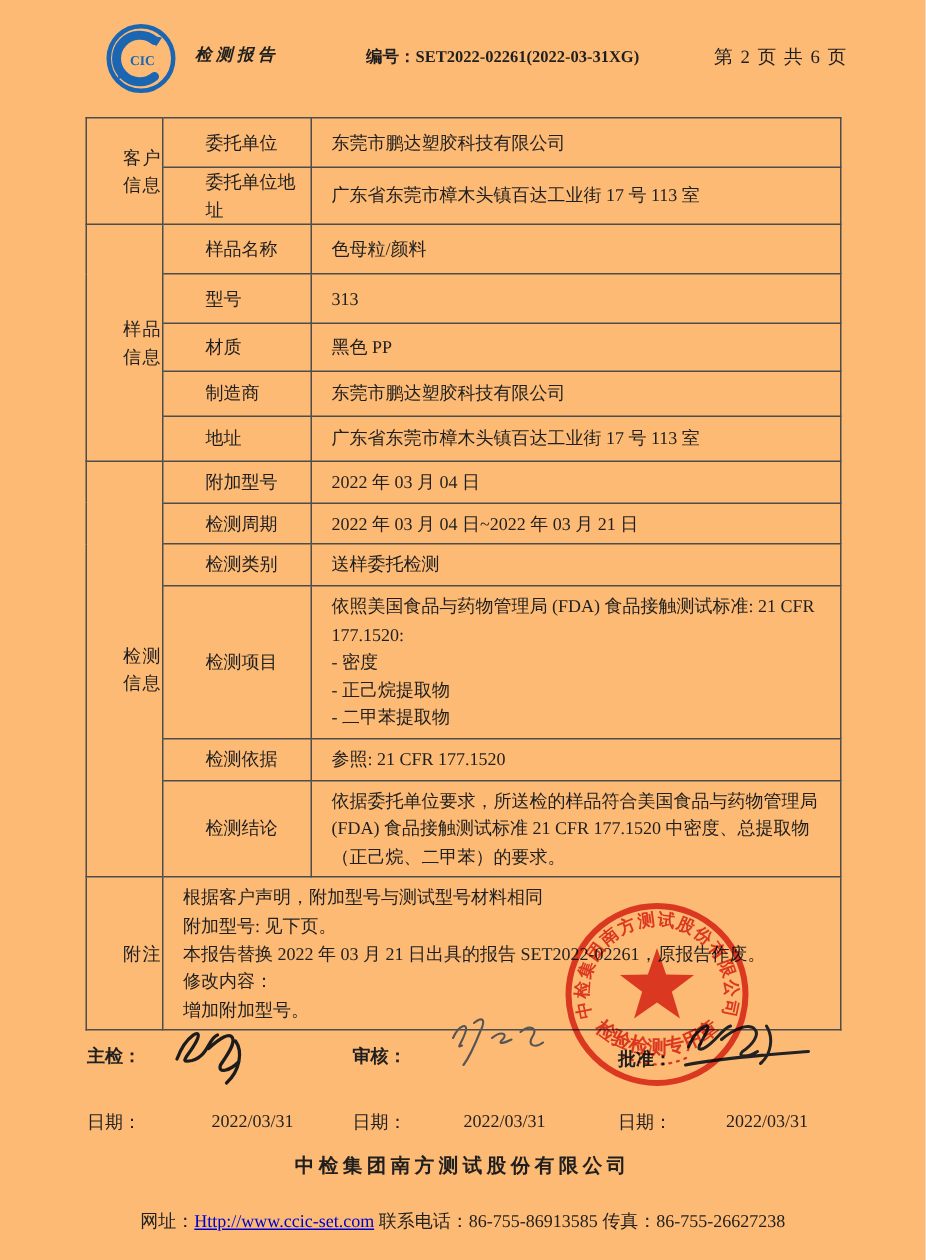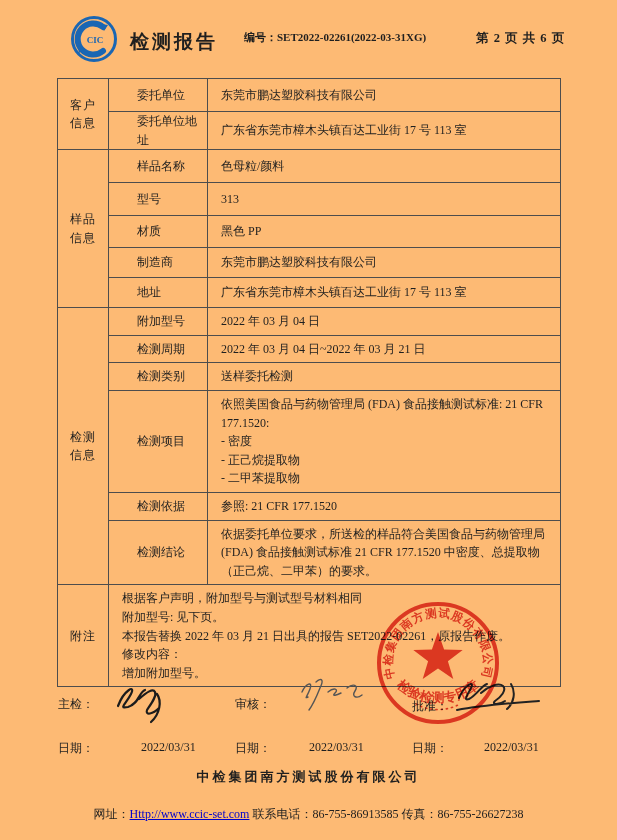--- a/index.html
+++ b/index.html
@@ -13,54 +13,54 @@
     color: #1f1f1f;
     overflow: hidden;
   }
   
   .logo {
     position: absolute; left: 70px; top: 16px;
     width: 48px; height: 46px;
   }
   .hdr-title {
     position: absolute; left: 130px; top: 29px;
-    font-size: 19px; font-weight: bold; letter-spacing: 3px;
+    font-size: 11px; font-weight: bold; letter-spacing: 3px; font-style: italic;
   }
   .hdr-no {
     position: absolute; left: 244px; top: 30px;
     font-size: 11px; font-weight: bold;
   }
   .hdr-page {
     position: absolute; left: 476px; top: 30px;
-    font-size: 12.5px; font-weight: bold; letter-spacing: 1px;
+    font-size: 12.5px; font-weight: normal; letter-spacing: 1px;
   }
   
   table.info {
     position: absolute; left: 57px; top: 78px;
     width: 503px;
     border-collapse: collapse;
     table-layout: fixed;
     font-size: 12px;
   }
   table.info td {
     border: 1px solid #4d4d4d;
     vertical-align: middle;
     line-height: 1.55;
   }
   td.glabel {
-    text-align: center;
+    text-align: right;
     white-space: pre-line;
     line-height: 2.0;
     letter-spacing: 1px;
   }
   td.flabel { padding-left: 28px; }
   td.fval   { padding: 4px 10px 4px 13px; }
   .multiline { white-space: pre-line; vertical-align: middle; }
   
-  .sig-label { position: absolute; font-size: 12px; }
+  .sig-label { position: absolute; font-size: 12px; font-weight: bold; }
   .sig-svg { position: absolute; }
   .date-label { position: absolute; font-size: 12px; }
   .date-val { position: absolute; font-size: 12px; }
   
   .stamp {
     position: absolute; left: 373px; top: 598px;
     width: 130px; height: 130px;
     opacity: 0.88;
     mix-blend-mode: multiply;
     pointer-events: none;

